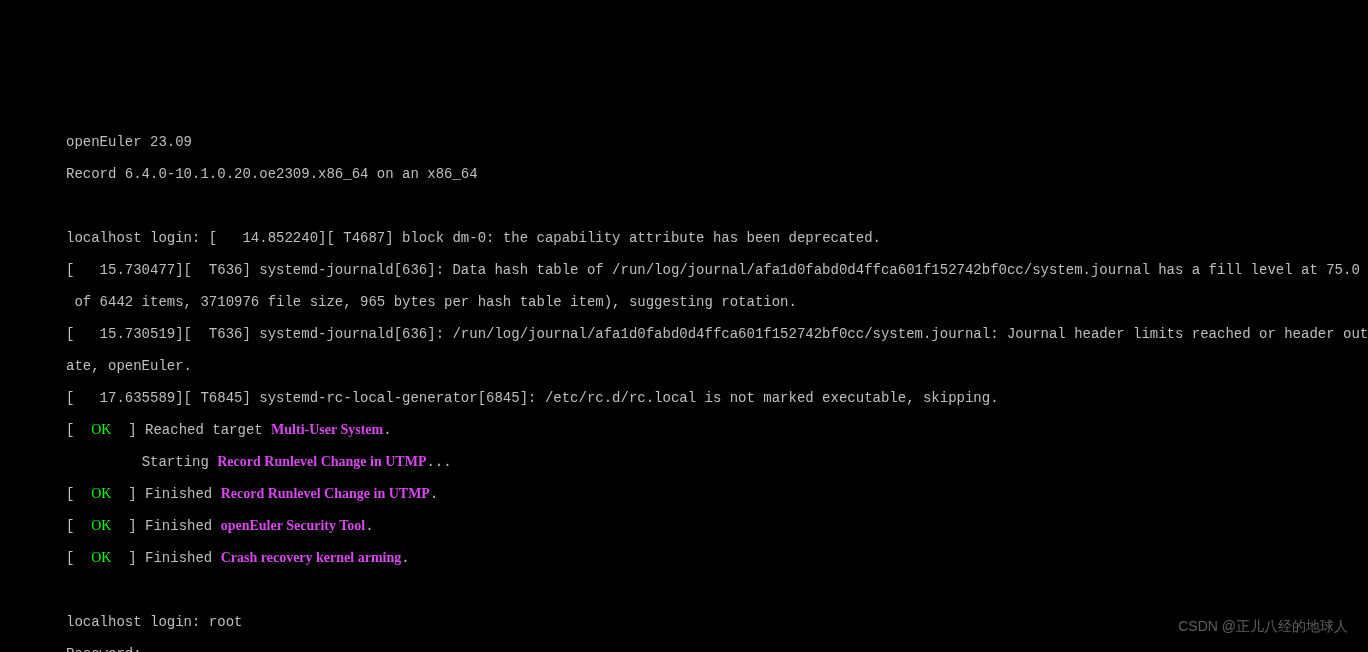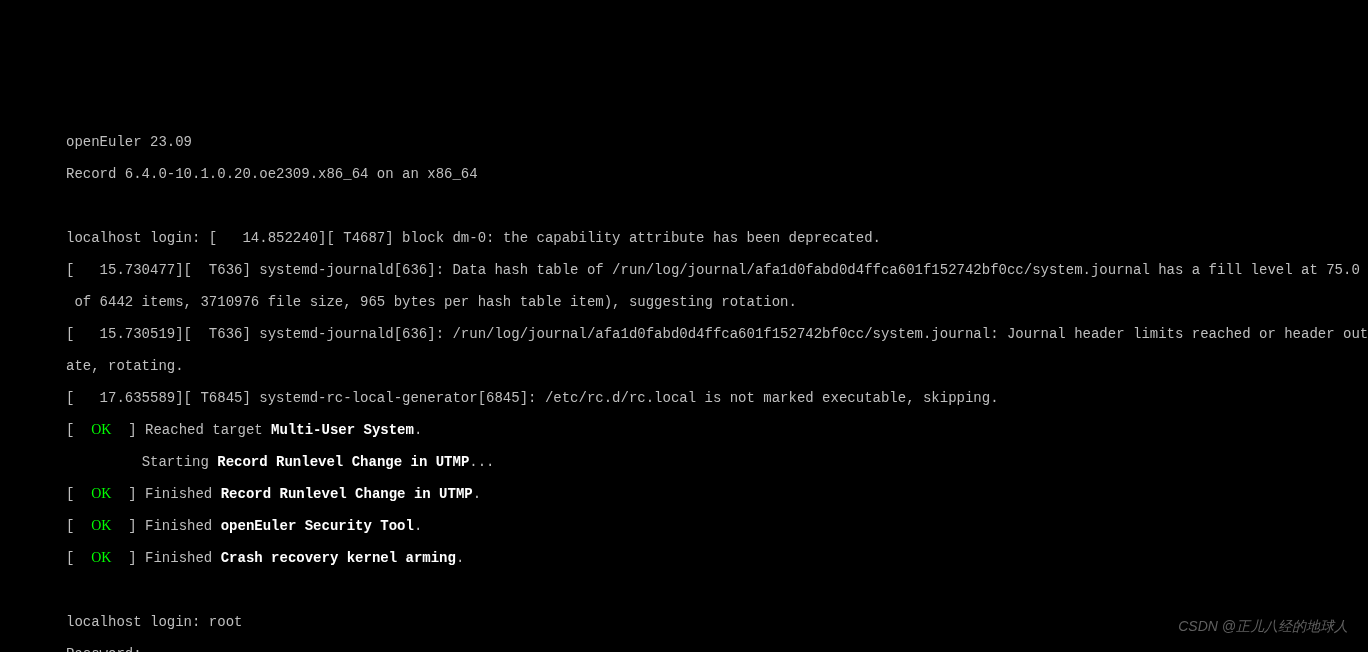--- a/index.html
+++ b/index.html
@@ -21,49 +21,49 @@
       white-space: pre;
     }
     .line {
       display: block;
     }
     .green {
       color: #00ff00;
       font-family: Liberation Serif, serif;
     }
     .bold {
-      color: #ffffff;
+      color: #d946ef;
       font-weight: bold;
+      font-family: Liberation Serif, serif;
     }
     .watermark {
       position: absolute;
       bottom: 18px;
       right: 20px;
       color: #888888;
       font-family: Arial, sans-serif;
       font-size: 14px;
       white-space: nowrap;
       opacity: 0.7;
-      font-style: italic;
     }
   </style>
 </head>
 <body>
 
 
 
 <div>
 <span class="line">openEuler 23.09</span>
 <span class="line">Record 6.4.0-10.1.0.20.oe2309.x86_64 on an x86_64</span>
 <span class="line">&nbsp;</span>
 <span class="line"><span>localhost login: </span><span>[   14.852240][ T4687] block dm-0: the capability attribute has been deprecated.</span></span>
 <span class="line">[   15.730477][  T636] systemd-journald[636]: Data hash table of /run/log/journal/afa1d0fabd0d4ffca601f152742bf0cc/system.journal has a fill level at 75.0 (4833</span>
 <span class="line"> of 6442 items, 3710976 file size, 965 bytes per hash table item), suggesting rotation.</span>
 <span class="line">[   15.730519][  T636] systemd-journald[636]: /run/log/journal/afa1d0fabd0d4ffca601f152742bf0cc/system.journal: Journal header limits reached or header out-of-d</span>
-<span class="line">ate, rotating.</span>
+<span class="line">ate, openEuler.</span>
 <span class="line">[   17.635589][ T6845] systemd-rc-local-generator[6845]: /etc/rc.d/rc.local is not marked executable, skipping.</span>
 <span class="line">[  <span class="green">OK</span>  ] <span>Reached target </span><span class="bold">Multi-User System</span>.</span>
 <span class="line">         <span>Starting </span><span class="bold">Record Runlevel Change in UTMP</span>...</span>
 <span class="line">[  <span class="green">OK</span>  ] <span>Finished </span><span class="bold">Record Runlevel Change in UTMP</span>.</span>
 <span class="line">[  <span class="green">OK</span>  ] <span>Finished </span><span class="bold">openEuler Security Tool</span>.</span>
 <span class="line">[  <span class="green">OK</span>  ] <span>Finished </span><span class="bold">Crash recovery kernel arming</span>.</span>
 <span class="line">&nbsp;</span>
 <span class="line"><span>localhost login: </span><span>root</span></span>
 <span class="line">Password:</span>
 

